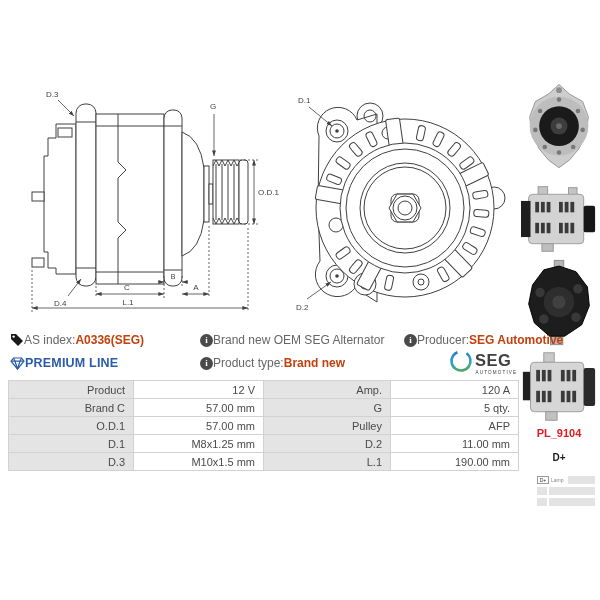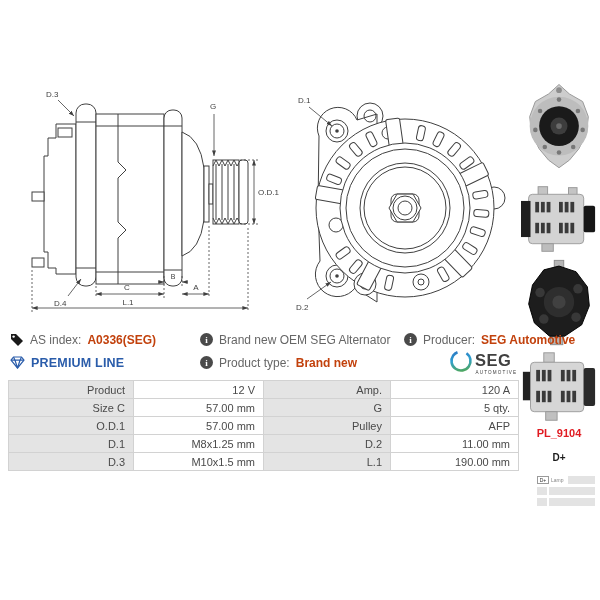--- a/index.html
+++ b/index.html
@@ -1,21 +1,21 @@
 <!DOCTYPE html>
 <html><head>
 <meta charset="utf-8">
 <style>
   html,body{margin:0;padding:0;background:#fff;}
   #stage{position:relative;width:600px;height:600px;background:#fff;overflow:hidden;
          font-family:"Liberation Sans",sans-serif;color:#4a4a4a;}
   .abs{position:absolute;}
   svg text{font-family:"Liberation Sans",sans-serif;fill:#404040;}
   
-  .info-item{position:absolute;display:flex;gap:6px;font-size:12px;color:#666;white-space:nowrap;}
+  .info-item{position:absolute;display:flex;align-items:center;font-size:12px;color:#666;white-space:nowrap;}
   .info-item b{color:#c2410c;}
   .info-icon{width:13px;height:13px;border-radius:50%;background:#4a4a4a;color:#fff;
              display:inline-flex;align-items:center;justify-content:center;
              font-size:9px;font-weight:bold;font-family:"Liberation Serif",serif;flex:0 0 auto;}
   .premium{color:#2a5caa;font-weight:bold;font-size:12.5px;letter-spacing:.2px;}
   
   table.specs{position:absolute;left:8px;top:380px;width:510px;border-collapse:collapse;
               font-size:11px;color:#4a4a4a;table-layout:fixed;}
   table.specs td{border:1px solid #d2d2d2;height:17px;padding:0 8px 0 4px;text-align:right;background:#fff;}
   table.specs td.lbl{background:#e4e4e4;}
@@ -382,21 +382,21 @@
         <col style="width:128px">
       </colgroup>
     <tbody>
       <tr>
         <td class="lbl">Product</td>
         <td>12 V</td>
         <td class="lbl">Amp.</td>
         <td>120 A</td>
       </tr>
       <tr>
-        <td class="lbl">Size C</td>
+        <td class="lbl">Brand C</td>
         <td>57.00 mm</td>
         <td class="lbl">G</td>
         <td>5 qty.</td>
       </tr>
       <tr>
         <td class="lbl">O.D.1</td>
         <td>57.00 mm</td>
         <td class="lbl">Pulley</td>
         <td>AFP</td>
       </tr>

